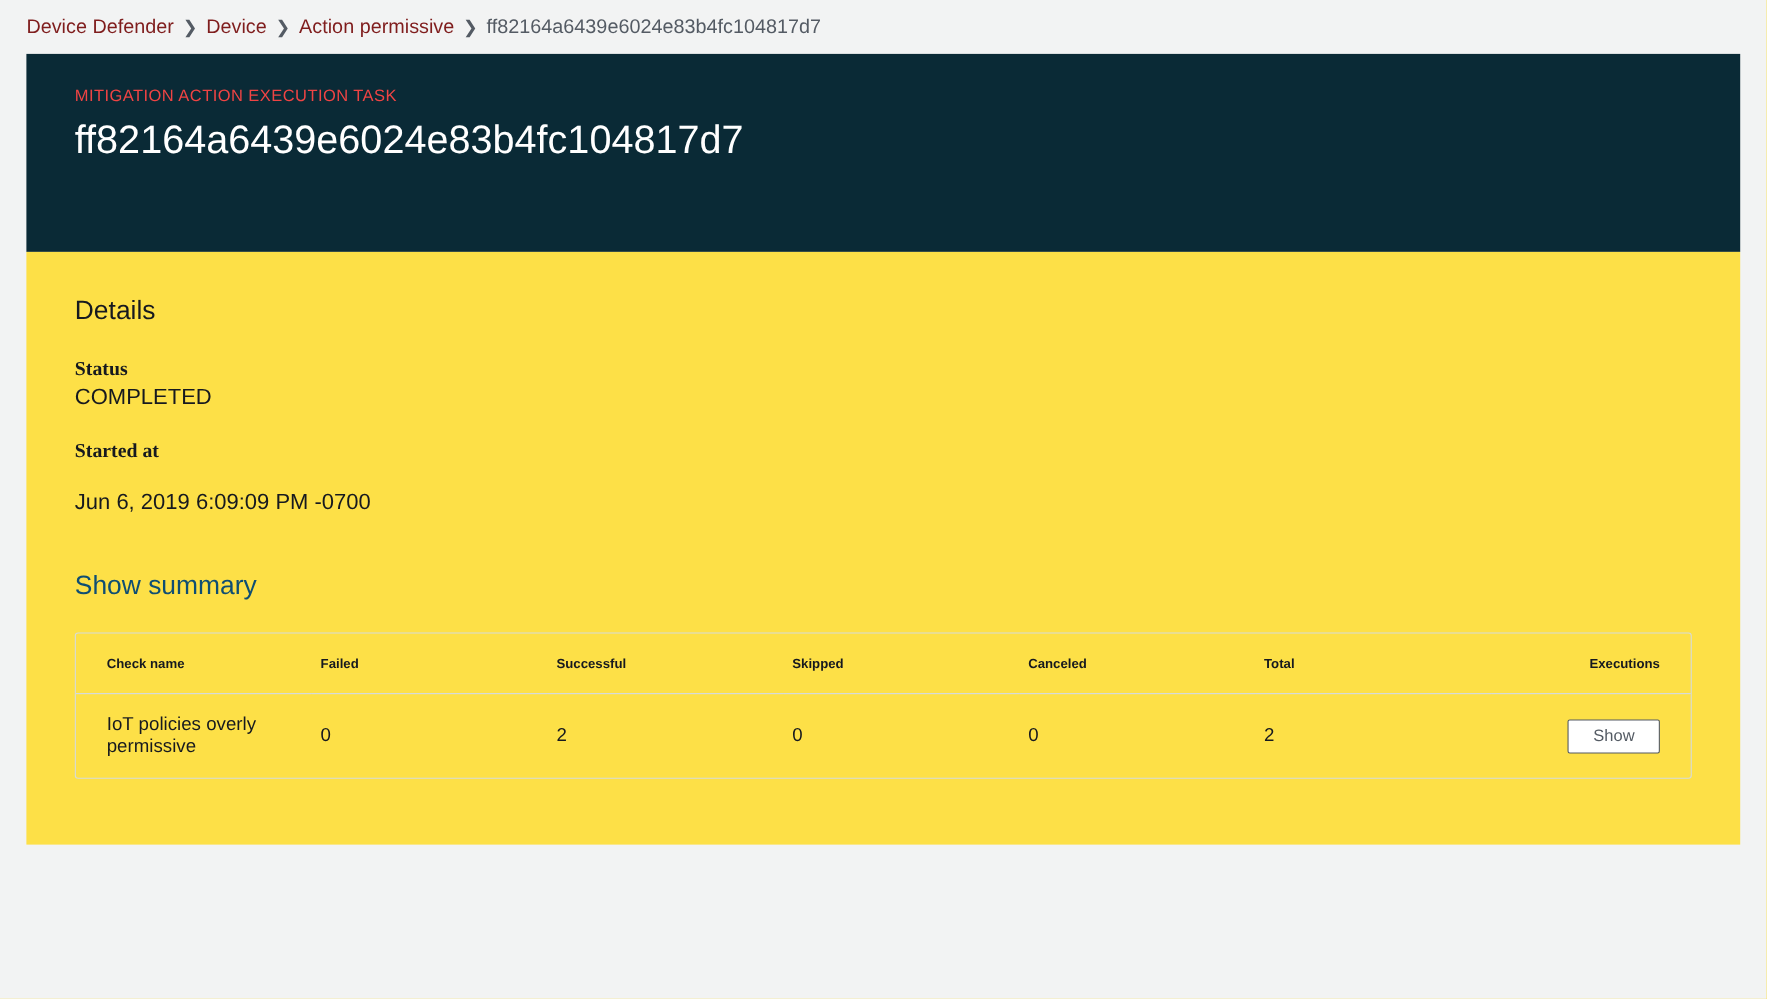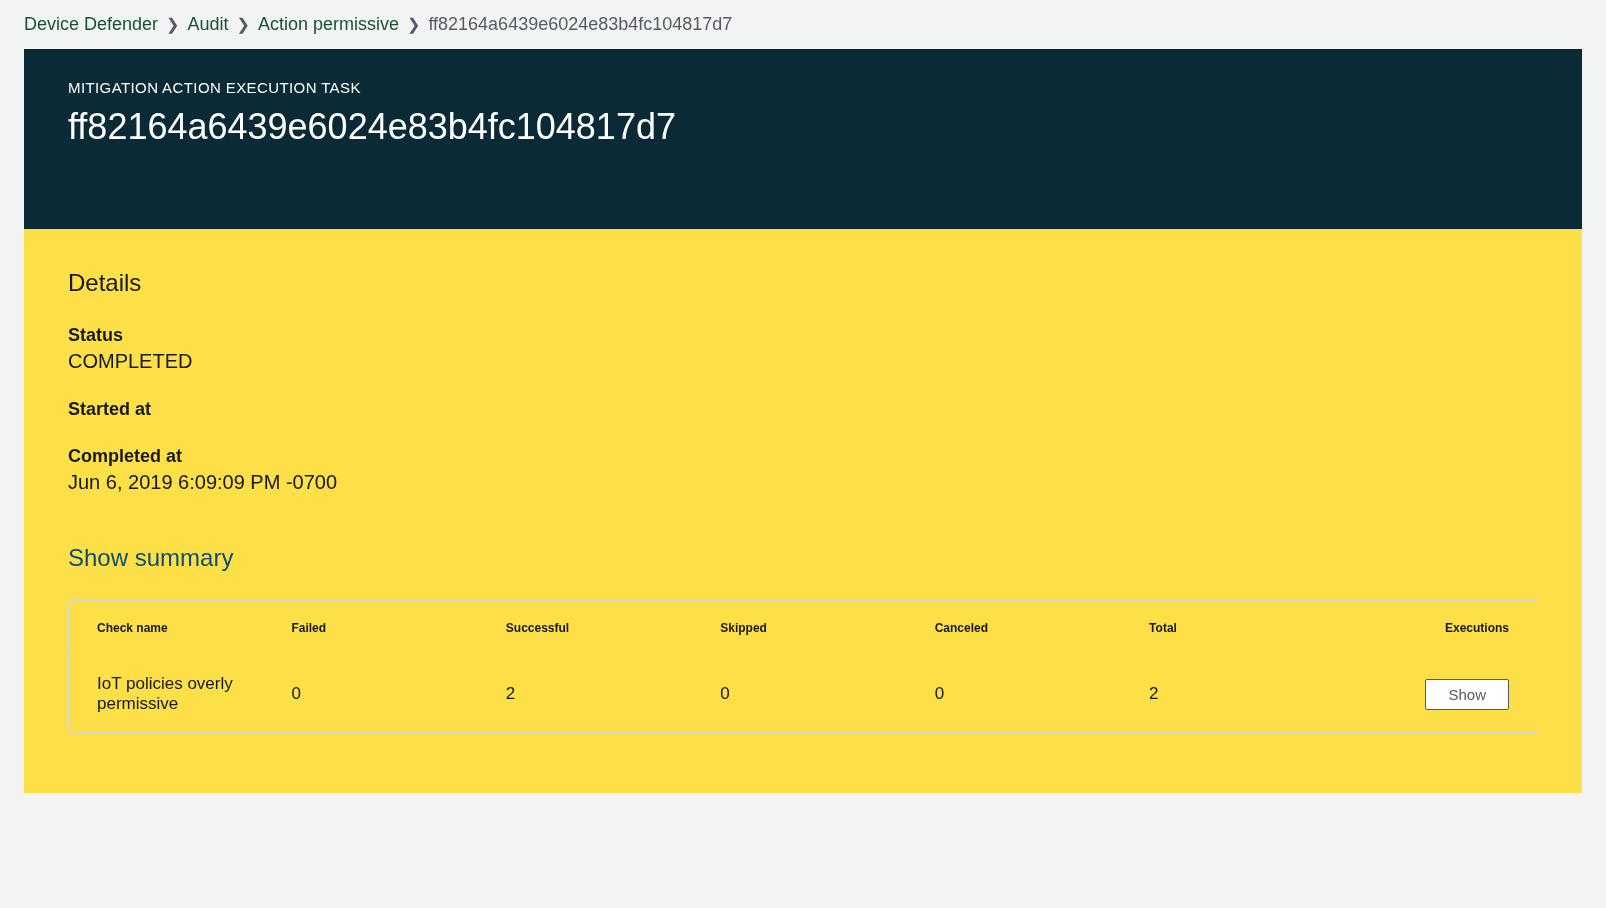--- a/index.html
+++ b/index.html
@@ -15,42 +15,42 @@
     }
     .breadcrumb {
       padding: 14px 24px;
       font-size: 18px;
       display: flex;
       align-items: center;
       flex-wrap: wrap;
       gap: 8px;
     }
     .breadcrumb .link {
-      color: #14532d;
+      color: #7f1d1d;
       text-decoration: none;
       font-weight: 400;
     }
     .breadcrumb .sep {
       color: #545b64;
       font-size: 16px;
       user-select: none;
     }
     .breadcrumb .current {
       color: #545b64;
     }
     .page-container {
       margin: 0 24px;
     }
     .dark-header {
       background: #0a2a36;
       color: #fff;
       padding: 30px 44px 80px;
     }
     .dark-header .eyebrow {
-      color: #ffffff;
+      color: #ef4444;
       font-size: 15px;
       font-weight: 500;
       letter-spacing: 0.4px;
       margin-bottom: 8px;
     }
     .dark-header .title {
       font-size: 36px;
       font-weight: 400;
       line-height: 1.25;
     }
@@ -64,20 +64,21 @@
       color: #0f4e73;
       margin-bottom: 28px;
     }
     .kv {
       margin-bottom: 26px;
     }
     .kv .label {
       font-weight: 700;
       font-size: 18px;
       margin-bottom: 4px;
+      font-family: Liberation Serif, serif;
     }
     .kv .value {
       font-size: 20px;
       color: #16191f;
     }
     .details-section {
       margin-bottom: 50px;
     }
     .details-heading {
       color: #16191f;
@@ -130,21 +131,21 @@
     .check-name-col { width: 13%; }
     .num-col { width: 13%; }
     .exec-col { width: 11%; text-align: right;}
   </style>
 </head>
 <body>
 
 <nav class="breadcrumb">
   <a href="#" class="link">Device Defender</a>
   <span class="sep">❯</span>
-  <a href="#" class="link">Audit</a>
+  <a href="#" class="link">Device</a>
   <span class="sep">❯</span>
   <a href="#" class="link">Action permissive</a>
   <span class="sep">❯</span>
   <span class="current">ff82164a6439e6024e83b4fc104817d7</span>
 </nav>
 
 <div class="page-container">
   <header class="dark-header">
     <div class="eyebrow">MITIGATION ACTION EXECUTION TASK</div>
     <h1 class="title">ff82164a6439e6024e83b4fc104817d7</h1>
@@ -155,21 +156,20 @@
       <h2 class="section-heading details-heading">Details</h2>
 
       <div class="kv">
         <div class="label">Status</div>
         <div class="value">COMPLETED</div>
       </div>
       <div class="kv">
         <div class="label">Started at</div>
       </div>
       <div class="kv">
-        <div class="label">Completed at</div>
         <div class="value">Jun 6, 2019 6:09:09 PM -0700</div>
       </div>
     </section>
 
     <section>
       <h2 class="section-heading">Show summary</h2>
 
       <div class="table-wrap">
         <table>
           <thead>

